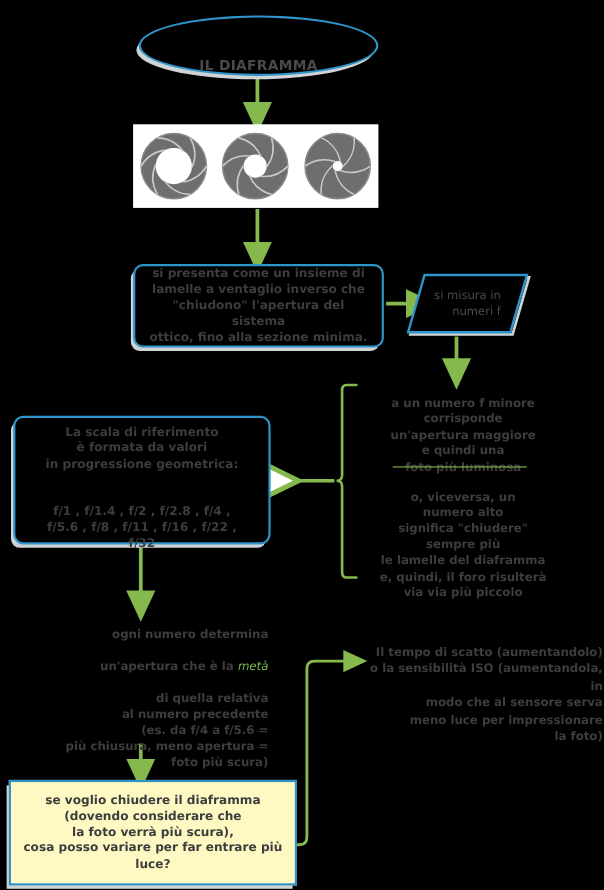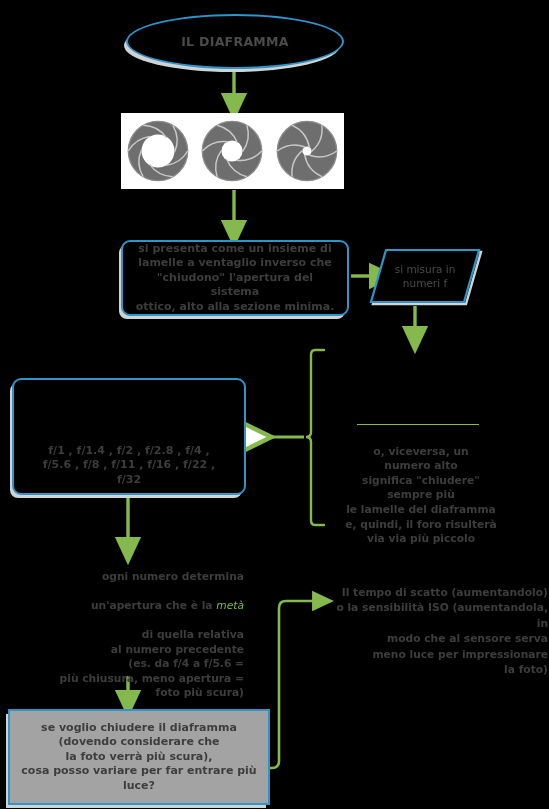--- a/index.html
+++ b/index.html
@@ -9,51 +9,51 @@
     color:#3b3b3b;
   }
   #stage{position:absolute;inset:0;}
   .node{position:absolute;box-sizing:border-box;}
 
   
   .oval{
     left:126px;top:14px;width:218px;height:55px;
     border:2px solid #2f94c8;border-radius:50%;
     background:#000;
-    display:flex;align-items:center;justify-content:center;
+    display:flex;align-items:flex-end;justify-content:center;
     box-shadow:-3px 4px 0 -1px #cfd3d4;
     z-index:3;
   }
   .oval .t{font-size:12.5px;font-weight:700;letter-spacing:.3px;color:#4a4a4a;}
 
   
   .rbox{
     border:2px solid #2f94c8;border-radius:9px;background:#000;
     display:flex;align-items:center;justify-content:center;
     box-shadow:-3px 4px 0 -1px #cfd3d4;
     padding:6px 8px;z-index:3;
   }
   .sqbox{
-    border:2px solid #2f94c8;background:#a3a3a3;
+    border:2px solid #2f94c8;background:#fef9c3;
     display:flex;align-items:center;justify-content:center;
     box-shadow:-3px 4px 0 -1px #cfd3d4;
     padding:6px 8px;z-index:3;
   }
   .boxtext{font-size:11px;font-weight:700;line-height:14.5px;text-align:center;color:#3d3d3d;white-space:pre-line;}
 
   #box-definizione{left:121px;top:240px;width:228px;height:76px;}
   #box-scala{left:12px;top:378px;width:234px;height:117px;}
   #box-domanda{left:8px;top:709px;width:262px;height:96px;}
 
   
   #par-misura{left:369px;top:247px;width:112px;height:58px;z-index:3;}
   #par-misura svg{position:absolute;inset:0;overflow:visible;}
   #par-misura .ptext{
     position:absolute;inset:0;display:flex;align-items:center;justify-content:center;
-    font-size:10.5px;line-height:14px;text-align:center;color:#4a4a4a;white-space:pre-line;
+    font-size:10.5px;line-height:14px;text-align:right;color:#4a4a4a;white-space:pre-line;
   }
 
   
   #aperture-strip{
     left:121px;top:113px;width:223px;height:76px;background:#fff;z-index:3;
     display:flex;align-items:center;justify-content:space-around;
   }
   .iris{width:66px;height:66px;}
 
   
@@ -151,48 +151,57 @@
           <path d="M-22.5,38.9 A45,45 0 0,1 -7,-0.5"></path>
         </g>
       </g>
     </svg>
   </div>
 
   <div class="node rbox" id="box-definizione">
     <span class="boxtext">si presenta come un insieme di
 lamelle a ventaglio inverso che
 "chiudono" l'apertura del sistema
-ottico, alto alla sezione minima.</span>
+ottico, fino alla sezione minima.</span>
   </div>
 
   <div class="node" id="par-misura">
     <svg viewBox="0 0 112 58" preserveAspectRatio="none" width="112" height="58">
       <path d="M17,3 L110,3 L95,55 L2,55 Z" fill="#000" stroke="#cfd3d4" stroke-width="2.4" transform="translate(2,2)"></path>
       <path d="M17,3 L110,3 L95,55 L2,55 Z" fill="#000" stroke="#2f94c8" stroke-width="2.2"></path>
     </svg>
     <span class="ptext">si misura in
 numeri f</span>
   </div>
 
+  <div class="ftext" id="txt-numero-f">
+    <span>a un numero f minore
+corrisponde
+un'apertura maggiore
+e quindi una
+foto più luminosa</span>
+  </div>
 
   <div id="divider-viceversa"></div>
 
   <div class="ftext" id="txt-viceversa">
     <span>o, viceversa, un
 numero alto
 significa "chiudere"
 sempre più
 le lamelle del diaframma
 e, quindi, il foro risulterà
 via via più piccolo</span>
   </div>
 
   <div class="node rbox" id="box-scala">
     <span class="boxtext">
-      <br><br>
+      <span>La scala di riferimento
+è formata da valori
+in progressione geometrica:</span><br><br>
       <span>f/1 , f/1.4 , f/2 , f/2.8 , f/4 ,
 f/5.6 , f/8 , f/11 , f/16 , f/22 ,
 f/32</span>
     </span>
   </div>
 
   <div class="ftext" id="txt-meta">
     <span>ogni numero determina</span><br>
     <span>un'apertura che è la </span><span class="hl">metà</span><br>
     <span>di quella relativa

